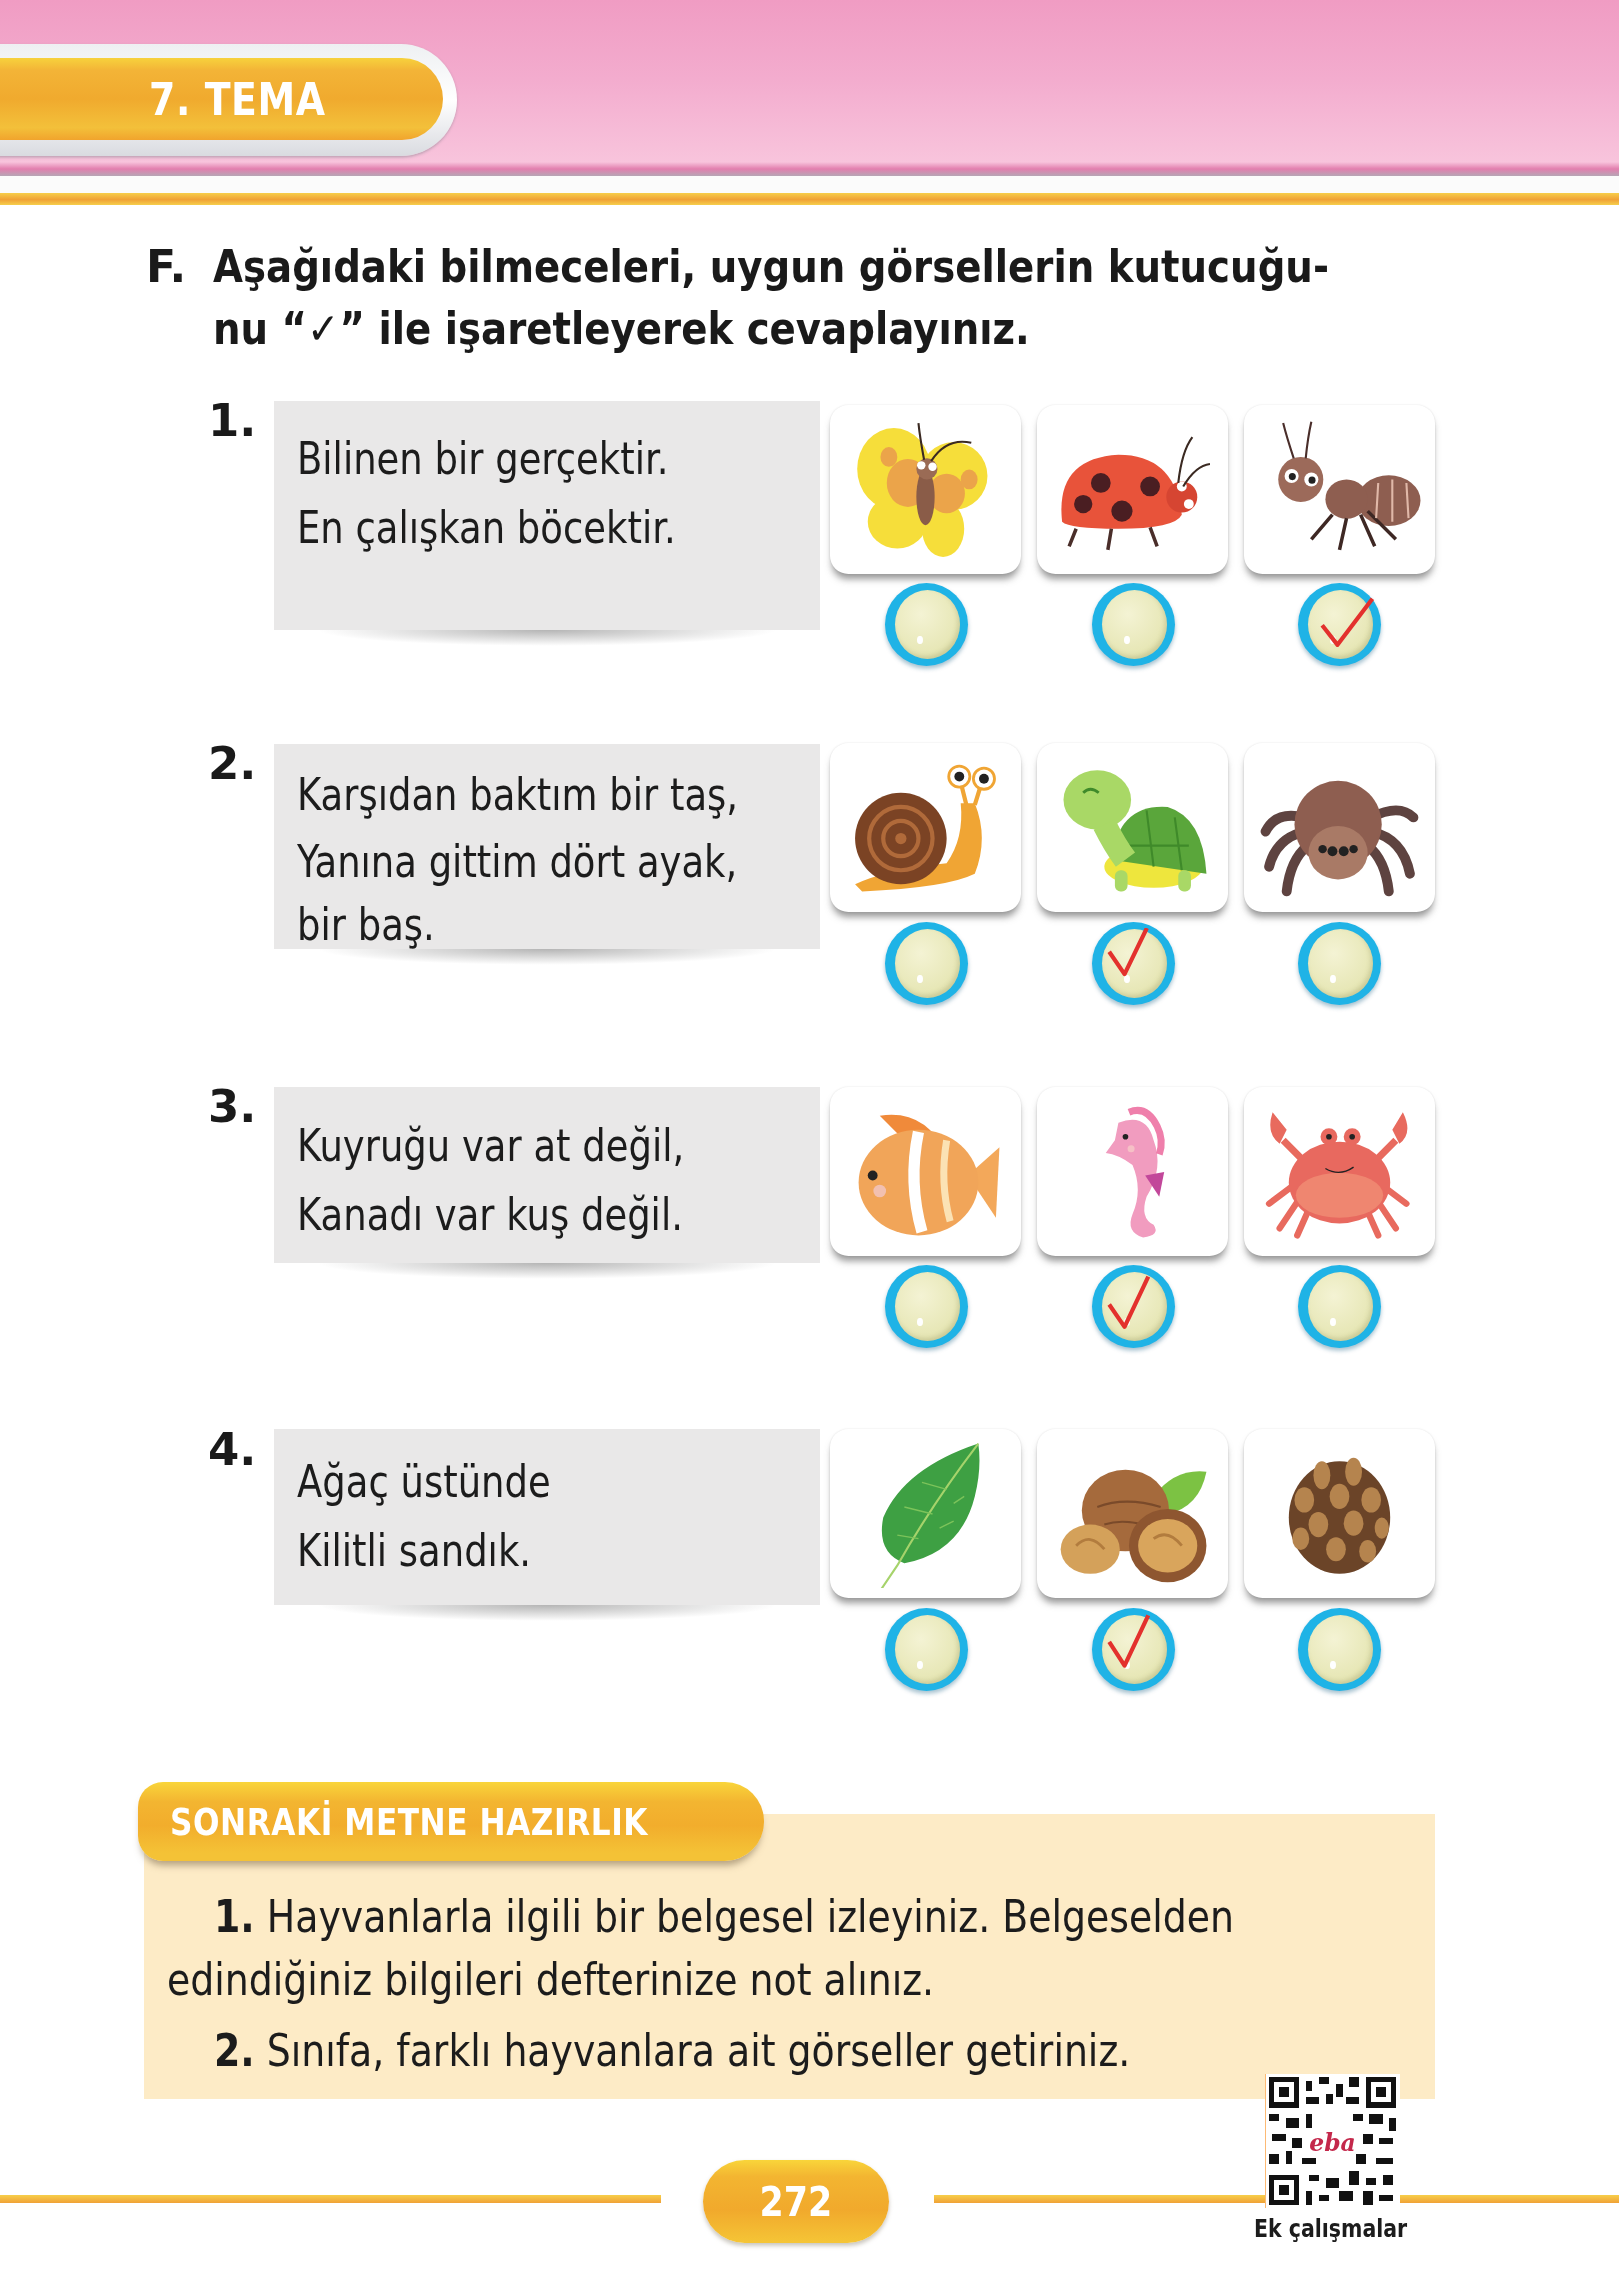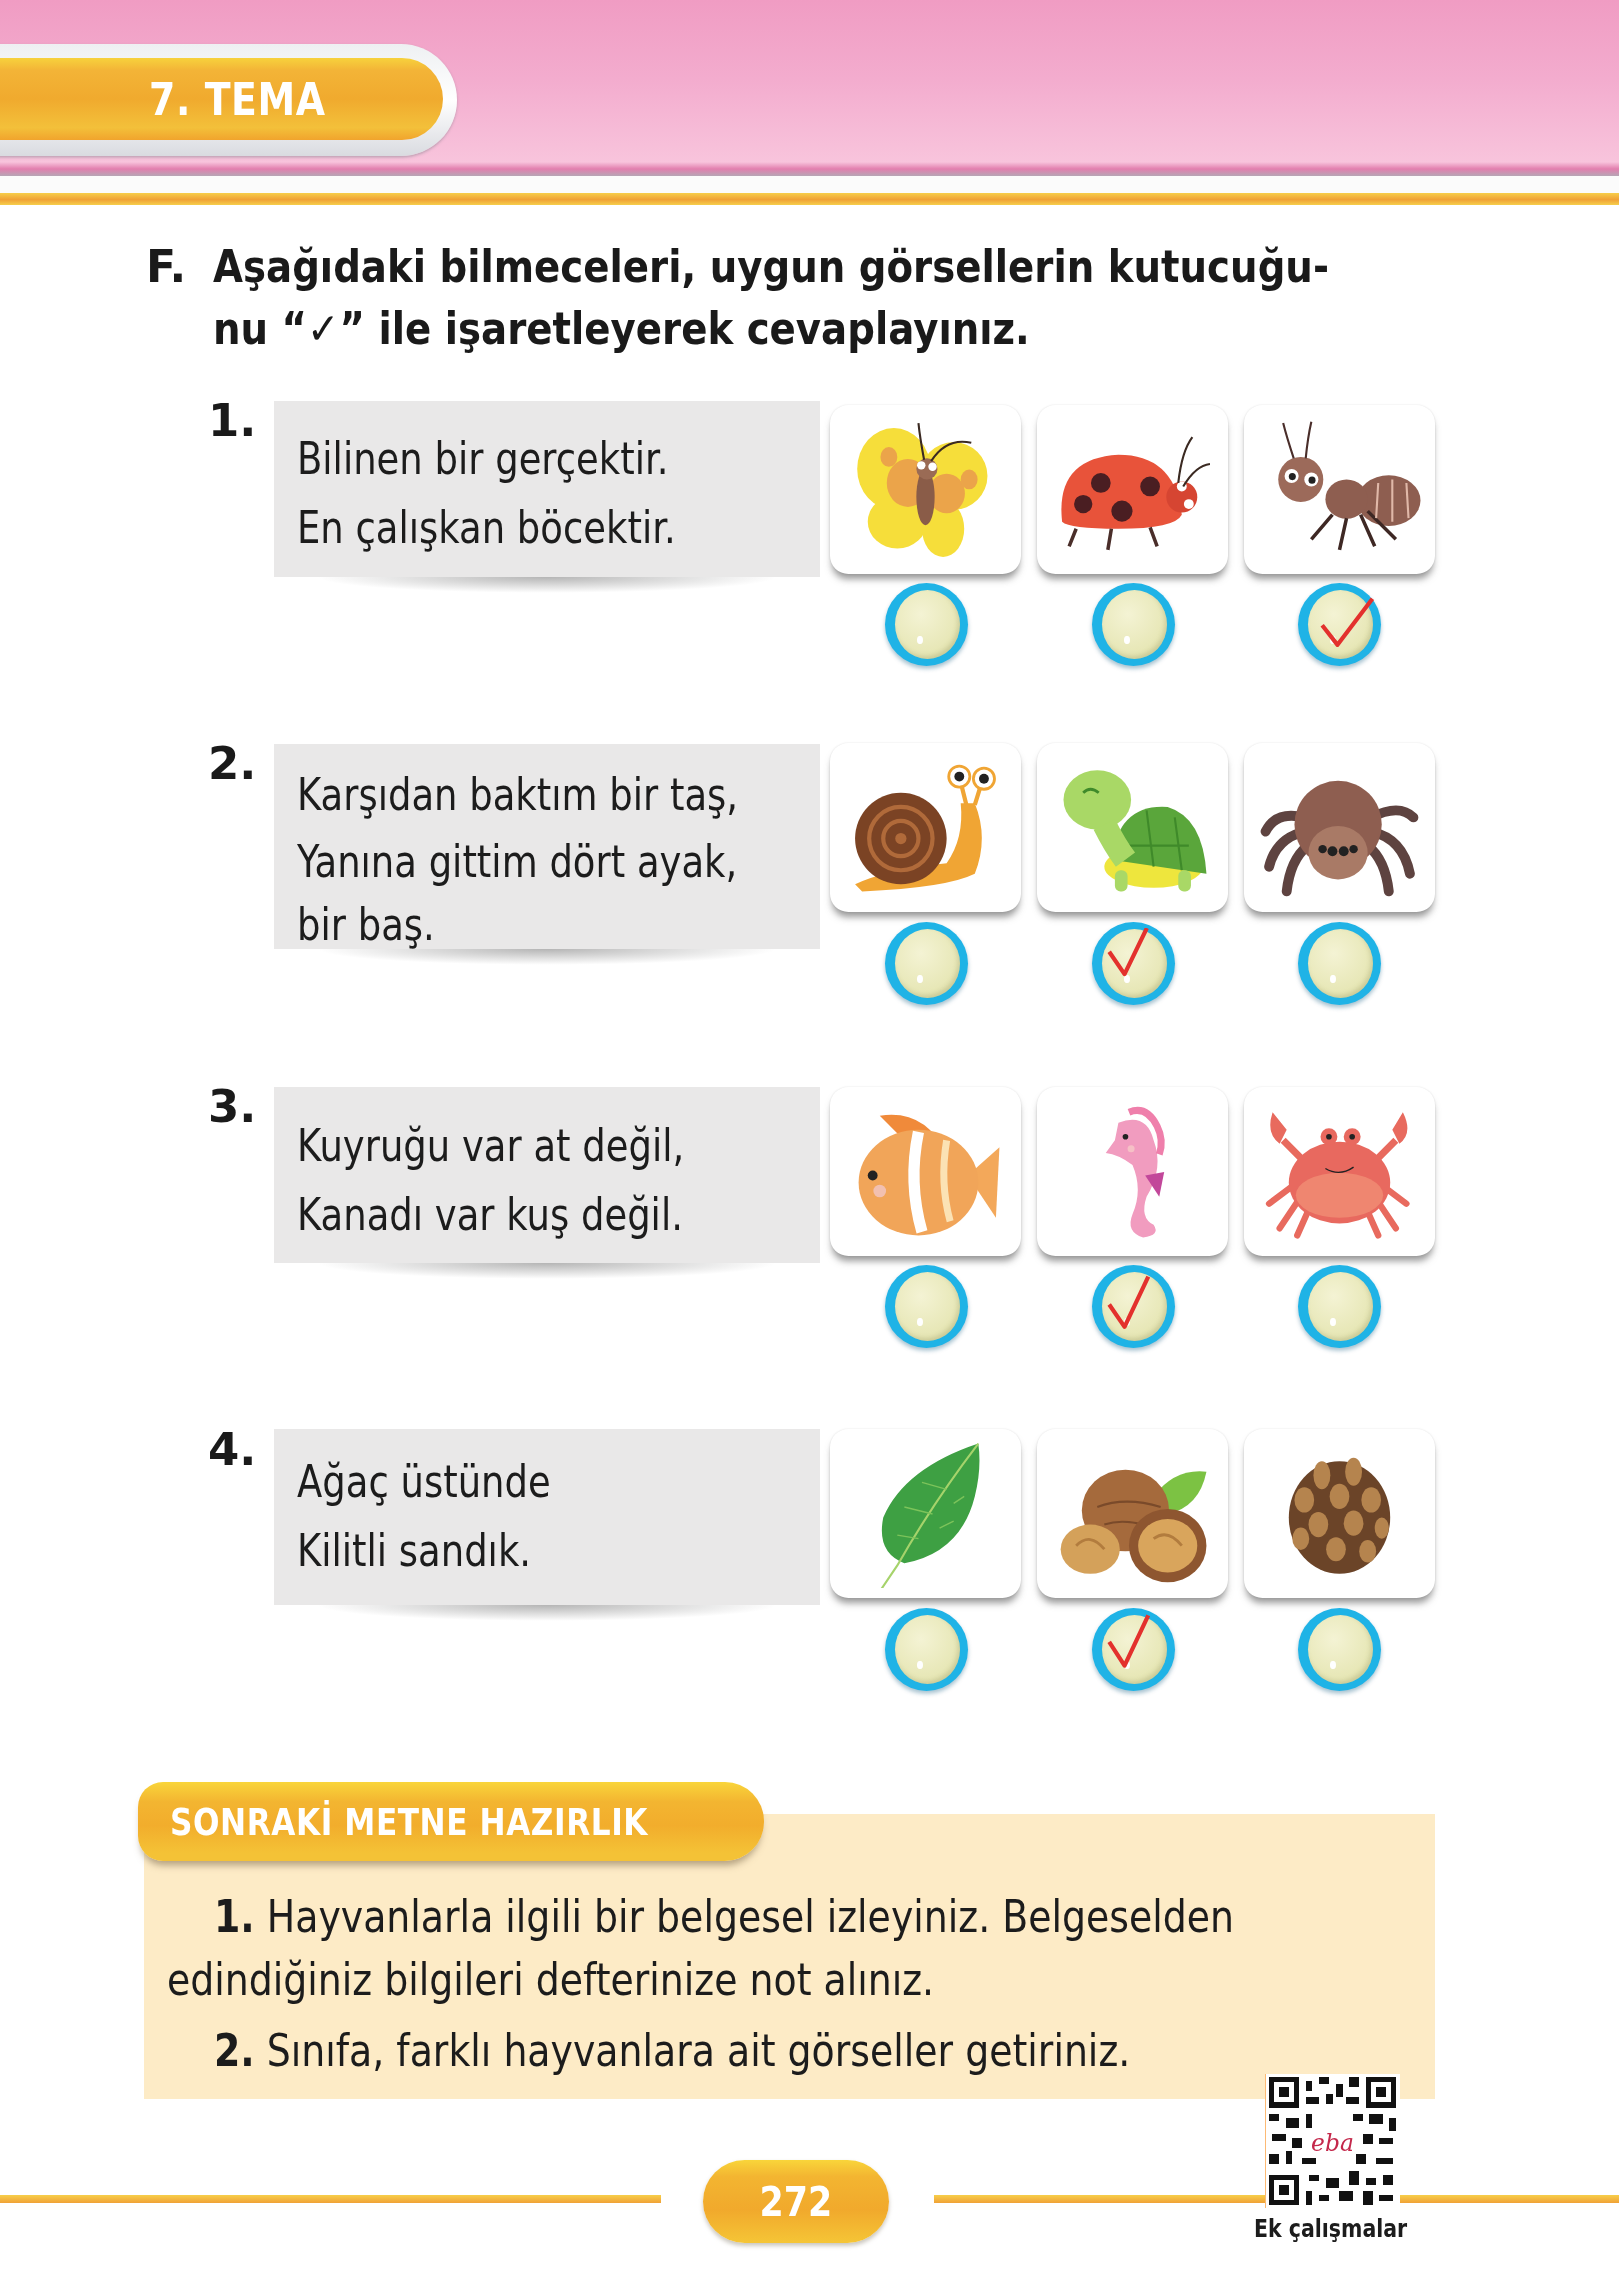--- a/index.html
+++ b/index.html
@@ -109,21 +109,21 @@
     position: absolute; left: 934px; top: 2195px; width: 686px; height: 8.4px;
     background: linear-gradient(#f7cf4a, #f0a136);
   }
   .page-pill {
     position: absolute; left: 703px; top: 2160px; width: 186px; height: 83px; border-radius: 42px;
     background: linear-gradient(#f9d53a 0%, #f3b531 20%, #f1a92c 60%, #f5c536 100%);
     box-shadow: 0 2.8px 4.2px rgba(120,110,90,0.4);
     display: flex; align-items: center; justify-content: center;
   }
   .page-number { font-family: "DejaVu Sans", sans-serif; font-weight: bold; font-size: 41px; color: #ffffff; transform: scaleX(0.85); }
-  .qr { position: absolute; left: 1265px; top: 2074px; width: 135px; height: 134px; background: #fdba74; }
+  .qr { position: absolute; left: 1265px; top: 2074px; width: 135px; height: 134px; background: #fdba74; font-weight: bold; }
   .qr svg { width: 135px; height: 134px; }
   .qr-label {
     position: absolute; left: 1254px; top: 2214px; width: 162px; font-family: "DejaVu Sans", sans-serif;
     font-weight: bold; font-size: 25px; color: #1c1c1c; white-space: nowrap; transform: scaleX(0.82); transform-origin: left center;
   }
 </style>
 </head>
 <body>
 
 <div class="header-band"></div>
@@ -137,21 +137,21 @@
 <div class="instruction">
   <span class="letter">F.</span>
   <div class="text">
     <span class="line">Aşağıdaki bilmeceleri, uygun görsellerin kutucuğu-</span>
     <span class="line line2">nu “✓” ile işaretleyerek cevaplayınız.</span>
   </div>
 </div>
 
 <div>
   <span class="riddle-number" style="top:394px">1.</span>
-  <div class="riddle-box" style="top:401px;height:176px">
+  <div class="riddle-box" style="top:401px;height:229px">
     <span class="riddle-line" style="line-height:69px">Bilinen bir gerçektir.</span>
     <span class="riddle-line" style="line-height:69px">En çalışkan böcektir.</span>
   </div>
 
   <div class="card" style="left:830px;top:405px">
     <svg viewBox="0 0 240 210">
       <ellipse cx="75" cy="75" rx="52" ry="58" fill="#f6de3a"></ellipse>
         <ellipse cx="160" cy="85" rx="48" ry="48" fill="#f6de3a"></ellipse>
       <ellipse cx="80" cy="150" rx="42" ry="38" fill="#f6de3a"></ellipse>
         <ellipse cx="145" cy="160" rx="30" ry="40" fill="#f6de3a"></ellipse>

